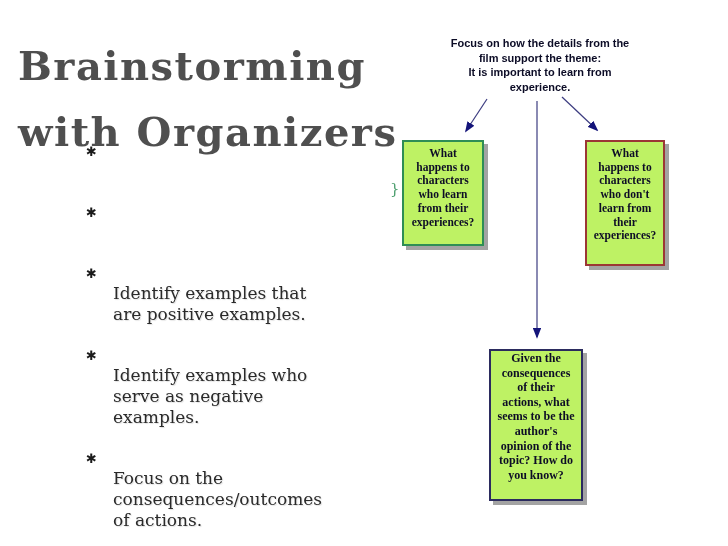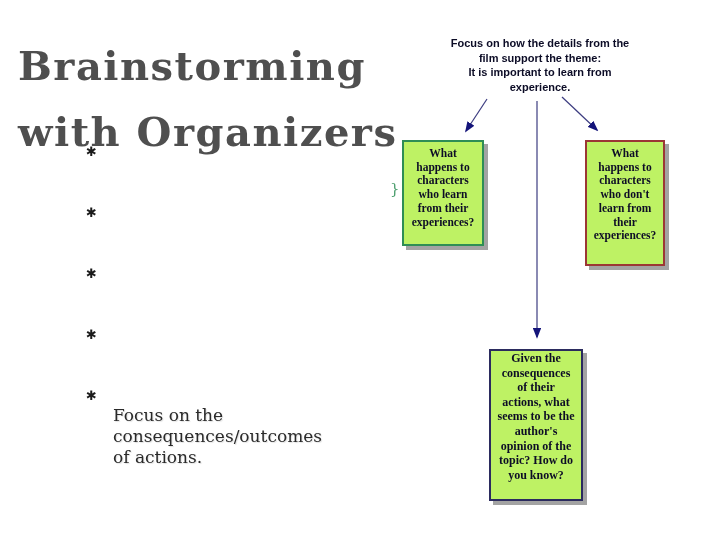--- a/index.html
+++ b/index.html
@@ -61,24 +61,27 @@
 with Organizers</h1>
 
 <ul class="bullet-list">
   <li>
     <span class="bullet-glyph">✱</span>
   </li>
   <li>
     <span class="bullet-glyph">✱</span>
   </li>
   <li>
-    <span class="bullet-glyph">✱</span>
+    <span class="bullet-glyph">✱</span><span>Identify examples that
+are positive examples.</span>
   </li>
   <li>
-    <span class="bullet-glyph">✱</span>
+    <span class="bullet-glyph">✱</span><span>Identify examples who
+serve as negative
+examples.</span>
   </li>
   <li>
     <span class="bullet-glyph">✱</span><span>Focus on the
 consequences/outcomes
 of actions.</span>
   </li>
 </ul>
 
 <div class="top-statement">Focus on how the details from the
 film support the theme:

